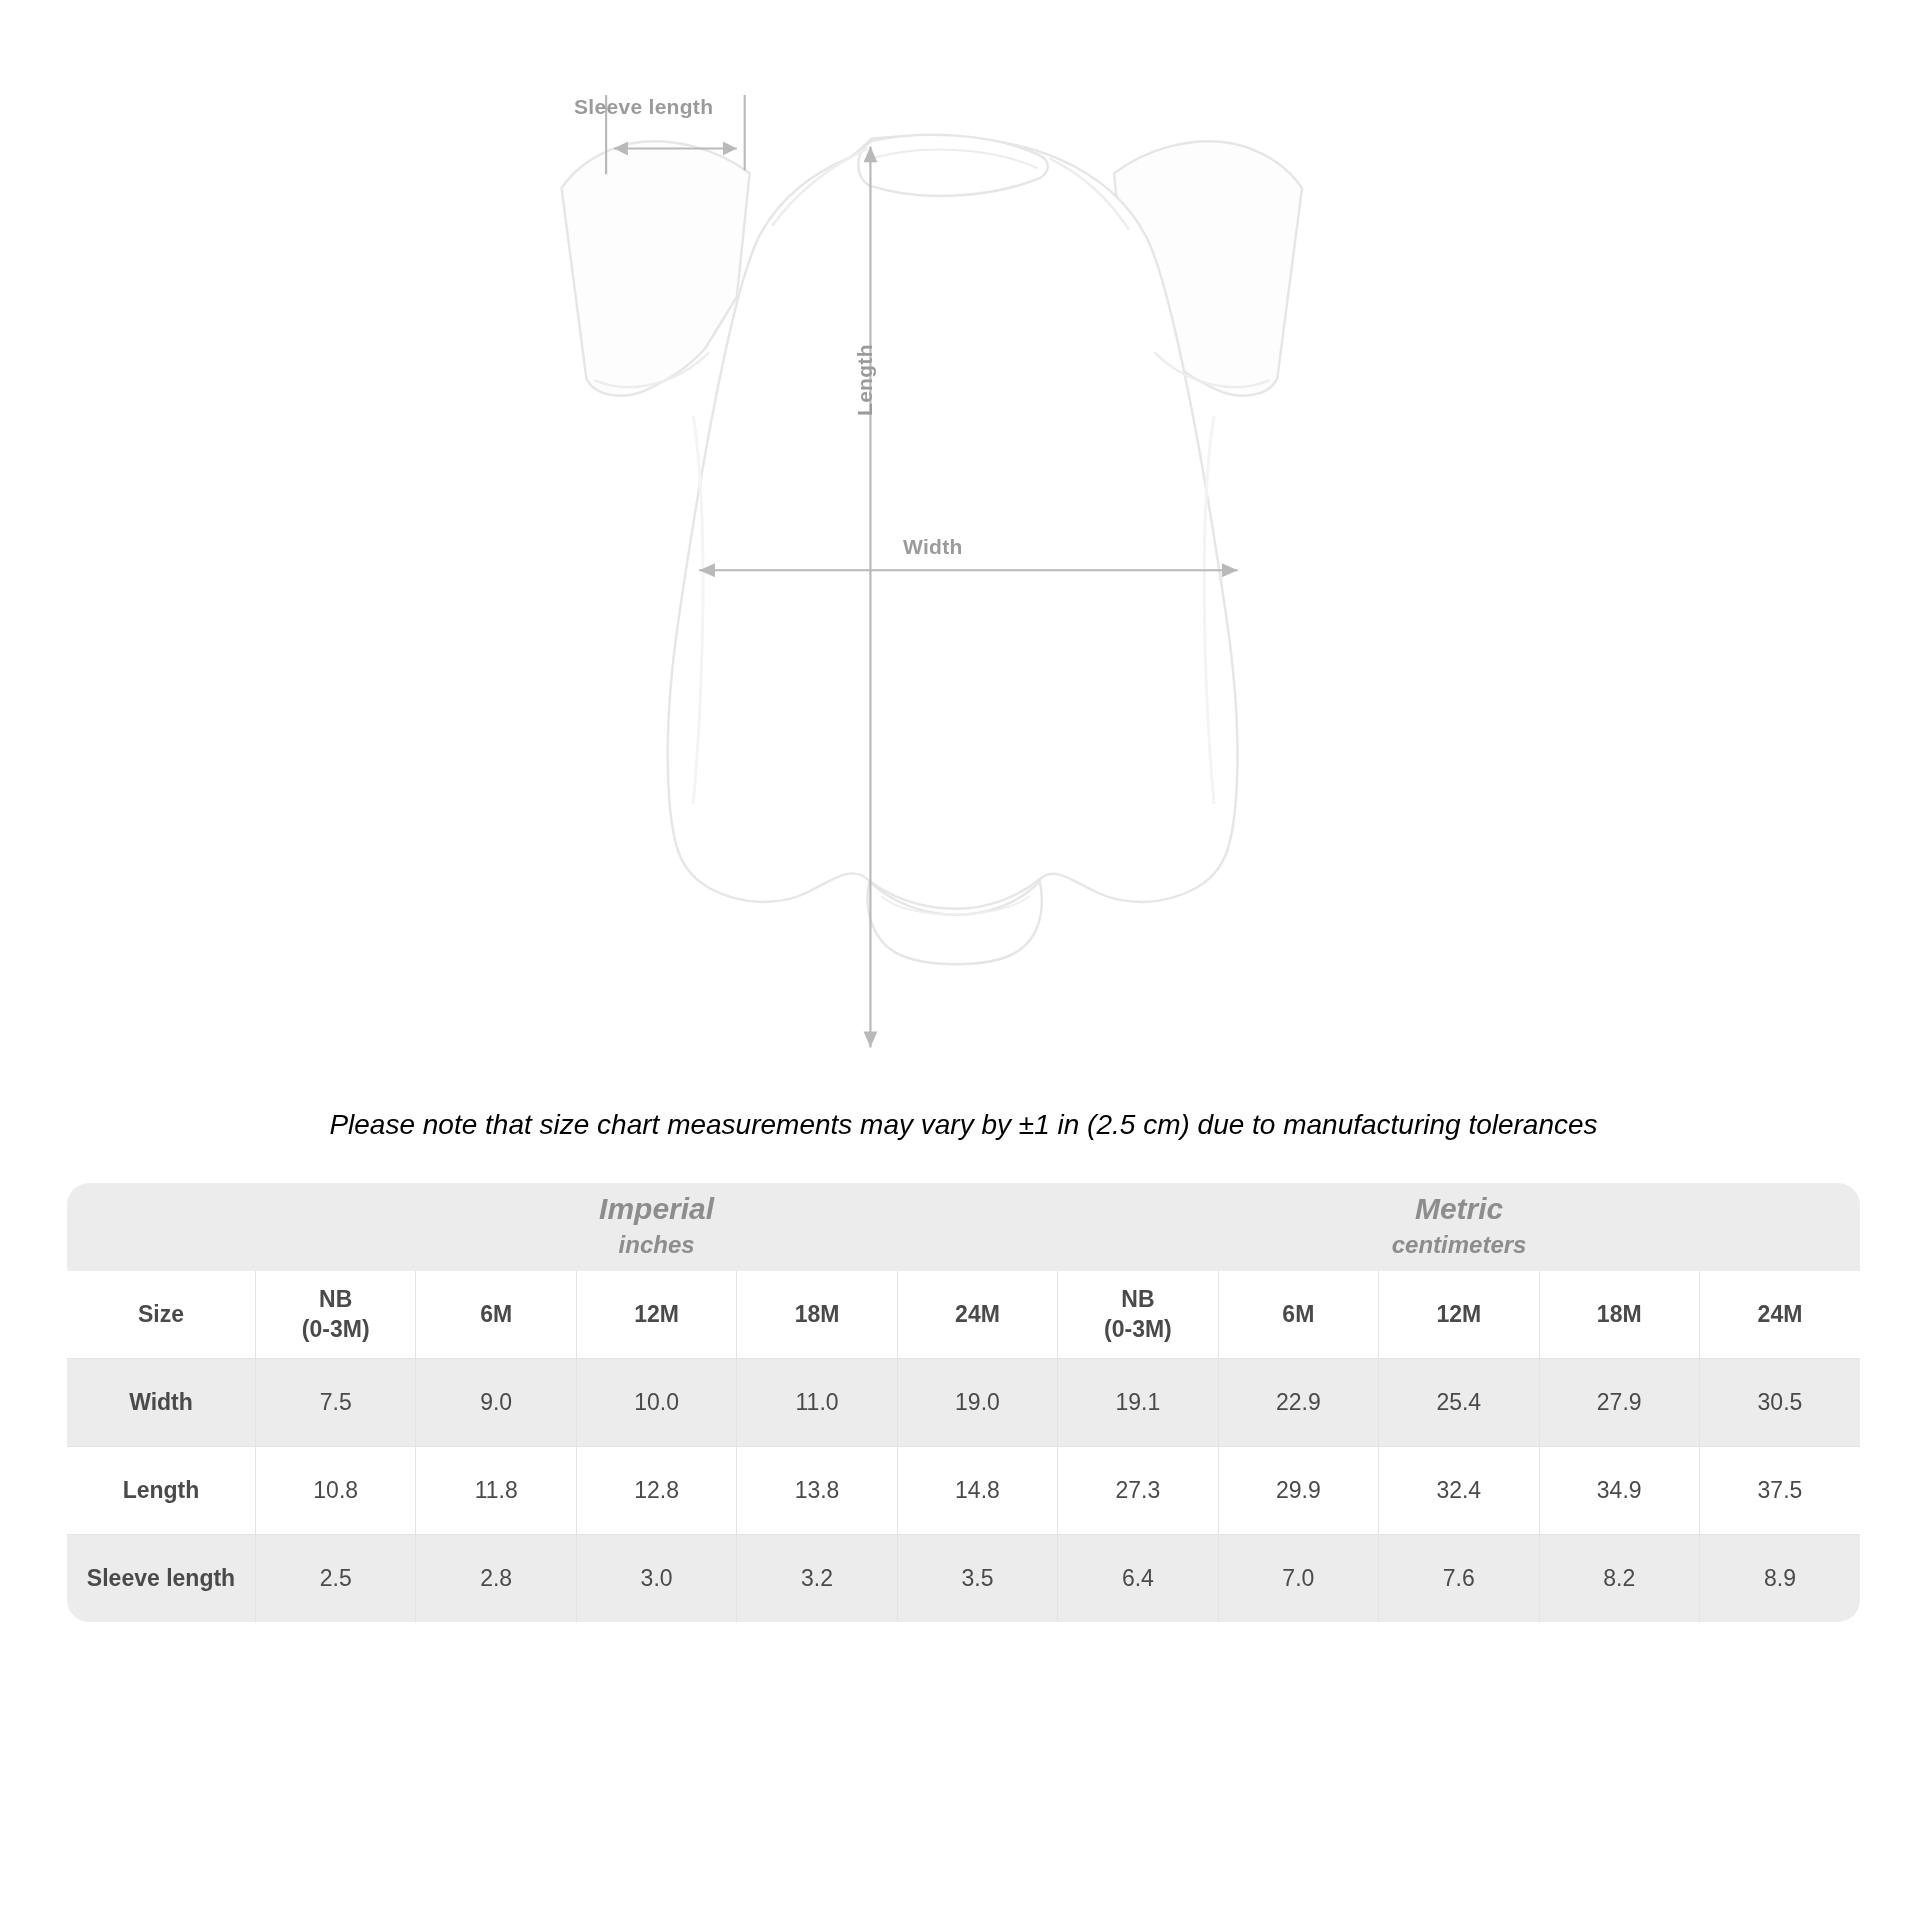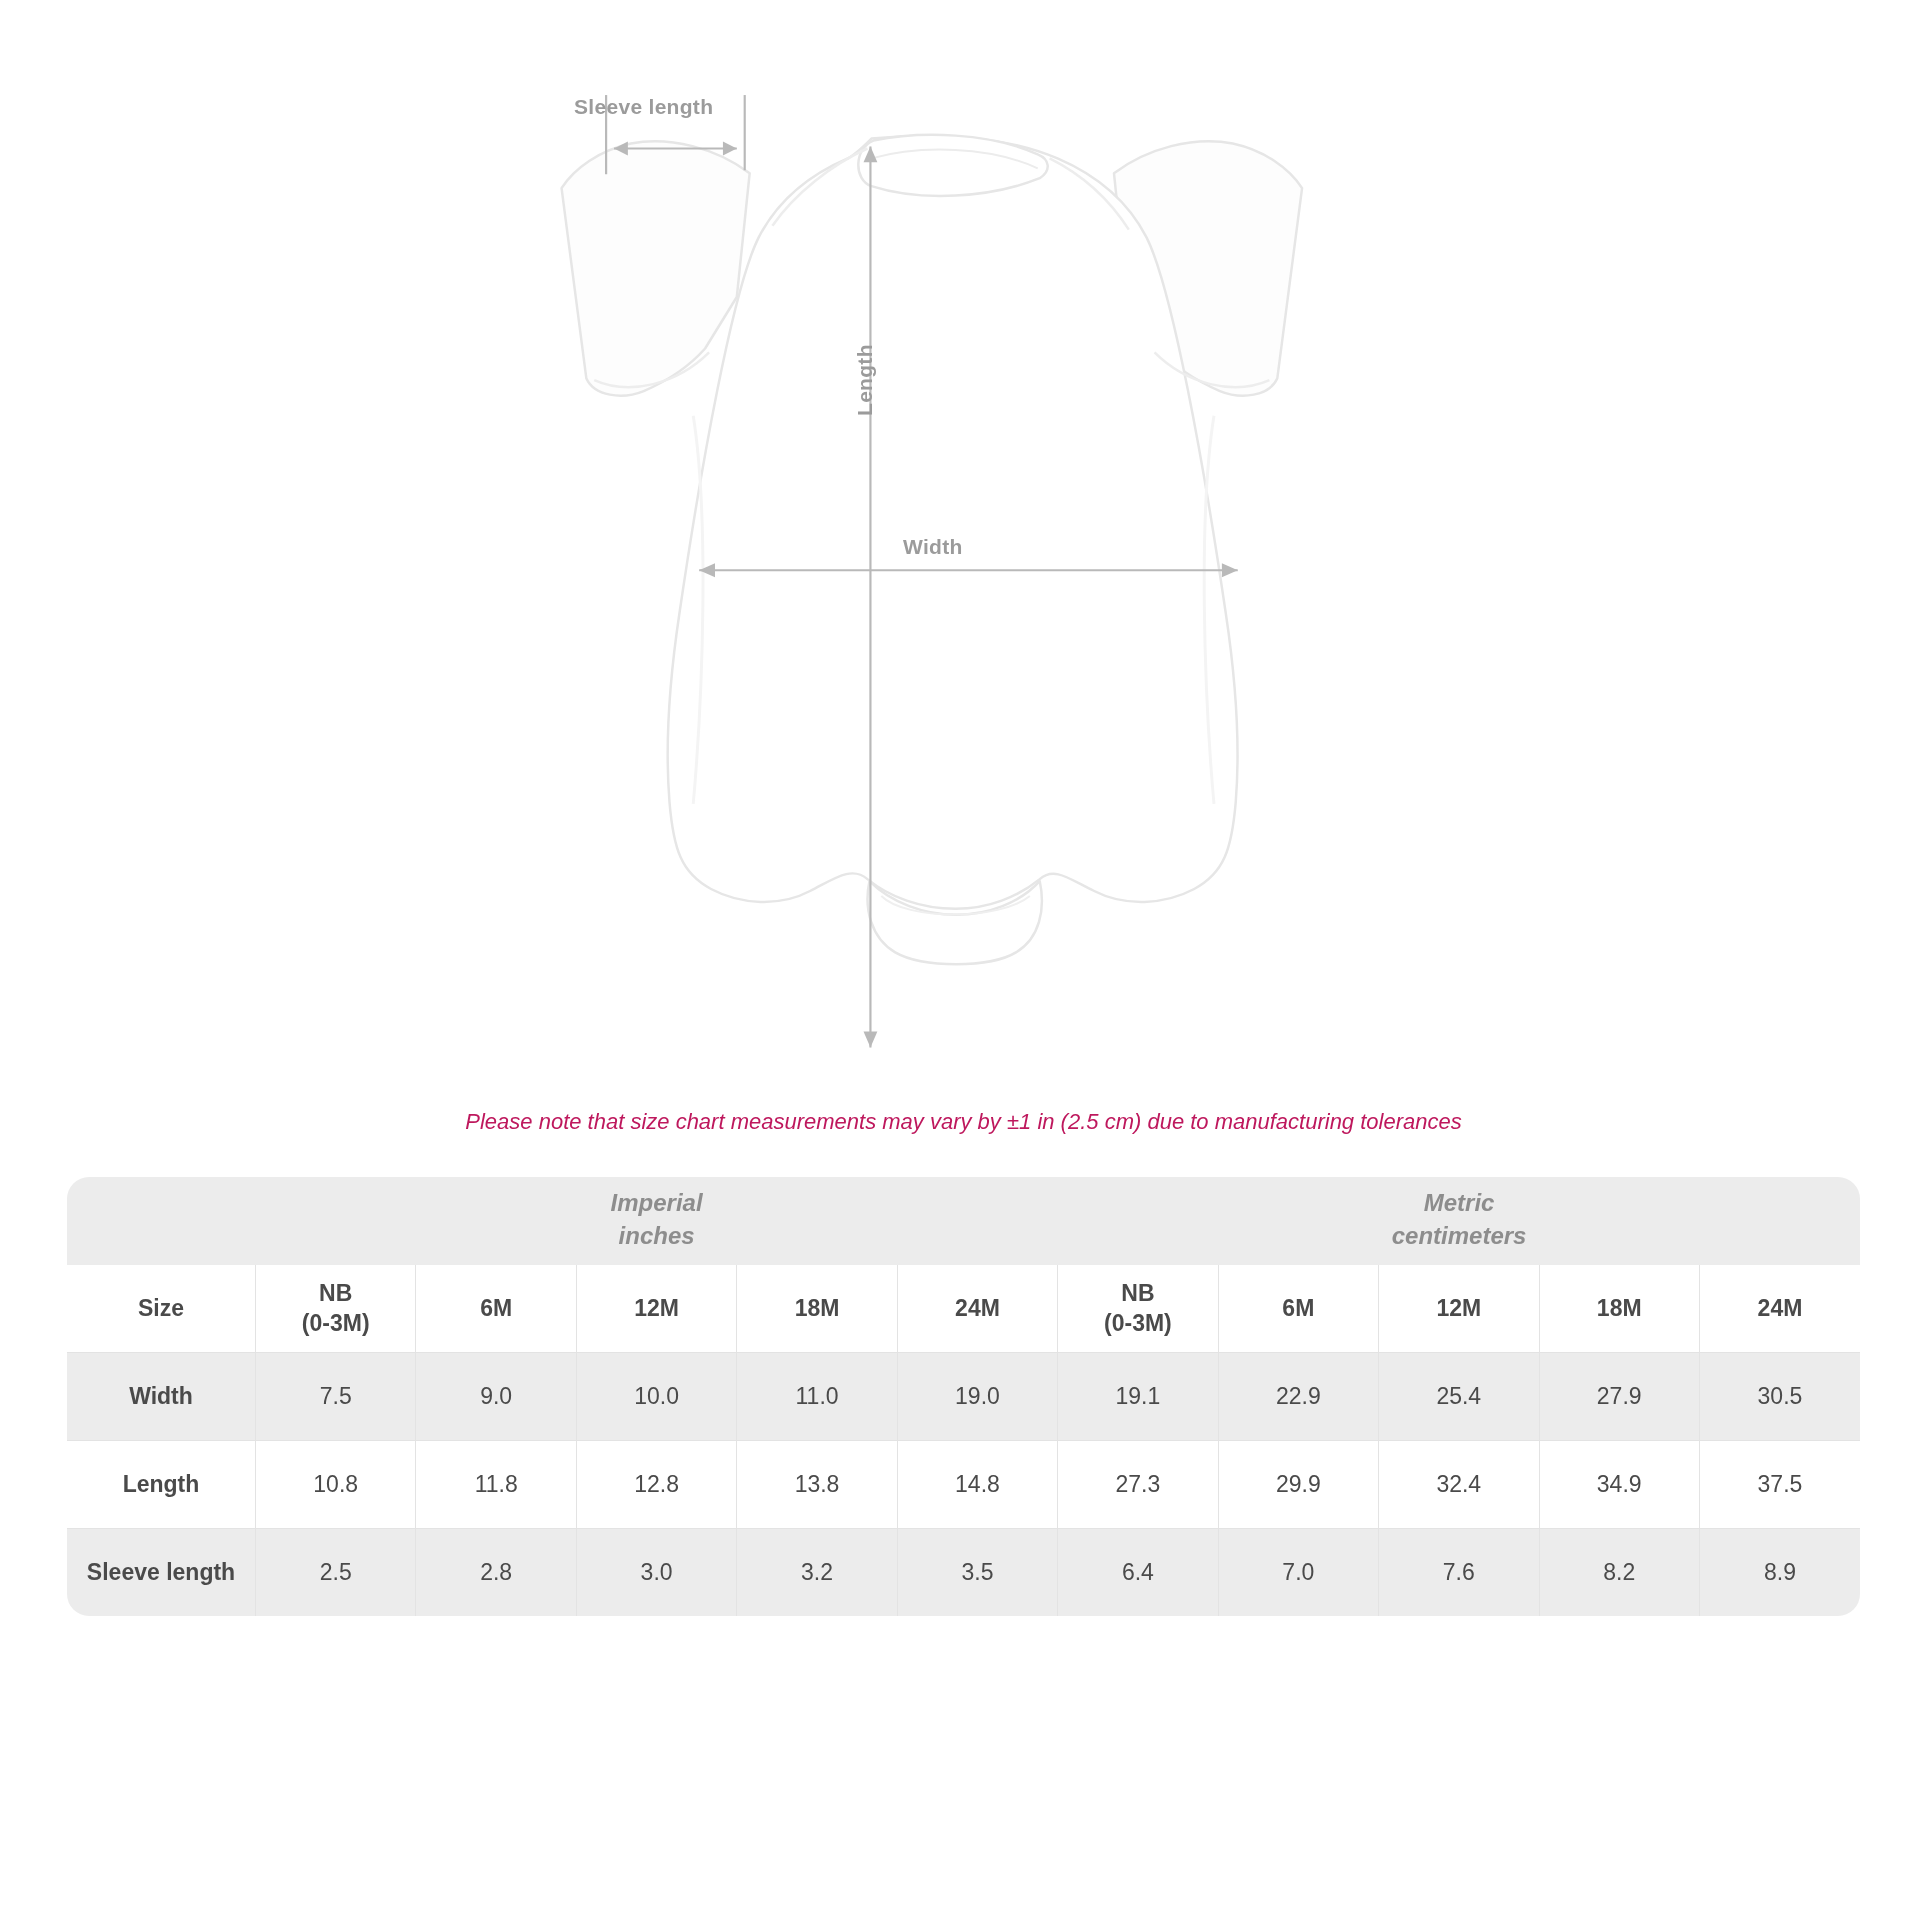--- a/index.html
+++ b/index.html
@@ -61,23 +61,23 @@
     margin-top: 20px;
   }
   .chart-title {
     font-size: 37px;
     font-weight: bold;
     color: #3d3d3d;
     margin: 0;
     letter-spacing: 0.2px;
   }
   .chart-note {
-    font-size: 22px;
+    font-size: 28px;
     font-style: italic;
-    color: #be185d;
+    color: #000000;
     margin-top: 18px;
   }
 
   
   .table-wrap {
     margin: 42px 67px 0 67px;
     border-radius: 22px;
     overflow: hidden;
   }
   table.size-table {
@@ -102,21 +102,21 @@
   table.size-table tr th:last-child { border-right: none; }
   table.size-table tr:first-child th { border-top: none; }
   table.size-table tr:last-child td { border-bottom: none; }
 
   .unit-header {
     height: 131px;
     background: #ececec;
     border-color: #ececec !important;
   }
   .unit-name {
-    font-size: 24px;
+    font-size: 30px;
     font-weight: bold;
     font-style: italic;
     color: #8d8d8d;
     line-height: 1.25;
   }
   .unit-sub {
     font-size: 24px;
     font-style: italic;
     color: #8d8d8d;
     line-height: 1.5;

